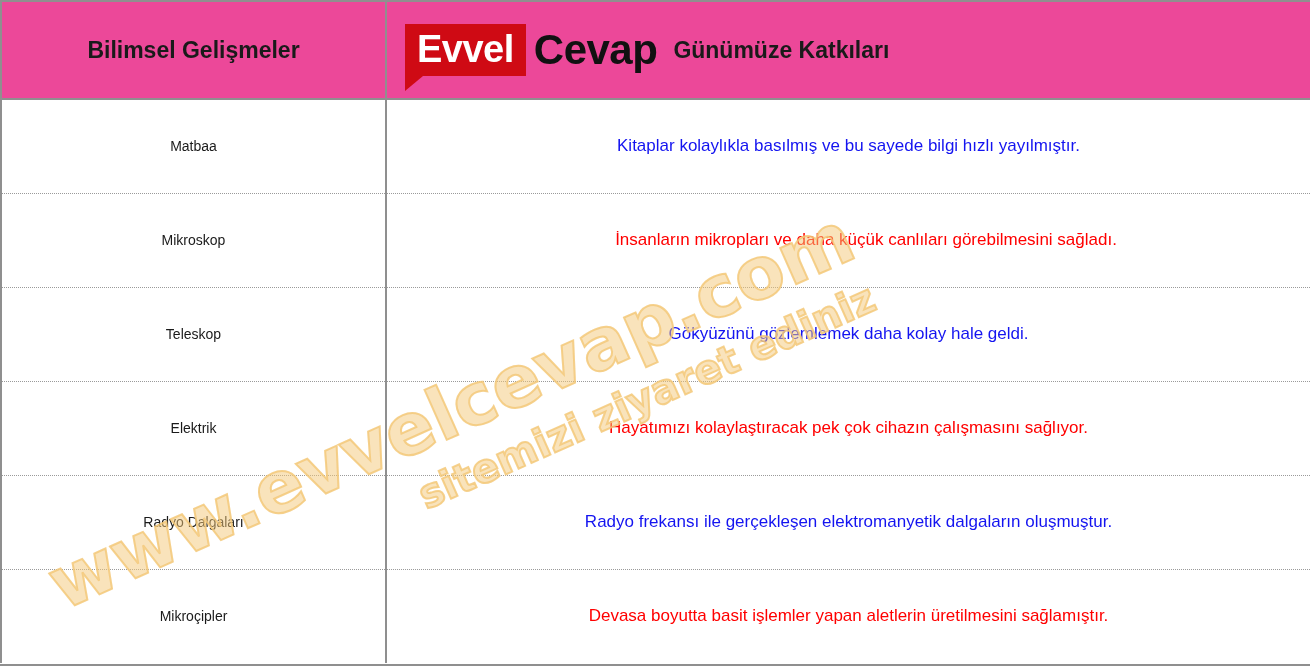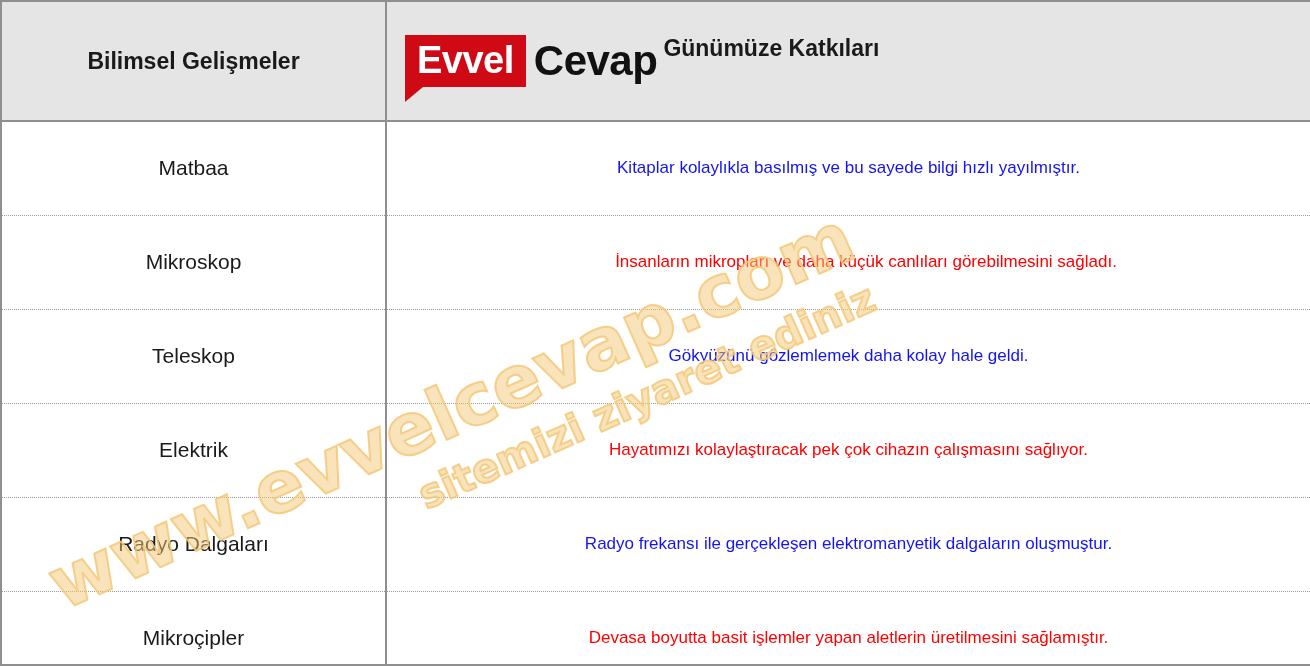--- a/index.html
+++ b/index.html
@@ -32,36 +32,37 @@
     border-left: 2px solid #8f8f8f;
     border-right: 2px solid #8f8f8f;
     vertical-align: middle;
     padding: 0 10px;
     box-sizing: border-box;
   }
   .col-left  { width: 385px; }
   .col-right { width: 925px; }
 
   tr.header-row td {
-    background: #e5e5e5;
-    height: 119px;
+    background: #ec4899;
+    height: 97px;
     border-bottom: 2px solid #8f8f8f;
   }
   tr.header-row td.col-left {
     border-right: 1px solid #b9b9b9;
   }
   .header-left-text {
     font-size: 23px;
     font-weight: bold;
     color: #1a1a1a;
     text-align: center;
   }
   .header-right-inner {
     display: flex;
-    gap: 6px;
+    align-items: center;
+    gap: 16px;
     padding-left: 8px;
   }
   .logo {
     display: flex;
     align-items: center;
     gap: 8px;
   }
   .logo-evvel {
     position: relative;
     background: #cf0a14;
@@ -99,21 +100,21 @@
   tr.data-row td {
     height: 94px;
     border-bottom: 1px dotted #9a9a9a;
   }
   tr.data-row:last-child td {
     border-bottom: none;
   }
   tr.data-row td.col-left {
     border-right: 1px dotted #9a9a9a;
     text-align: center;
-    font-size: 21px;
+    font-size: 14px;
     color: #1a1a1a;
   }
   tr.data-row td.col-right {
     text-align: center;
     font-size: 17px;
   }
 
   
   .watermark {
     position: absolute;

